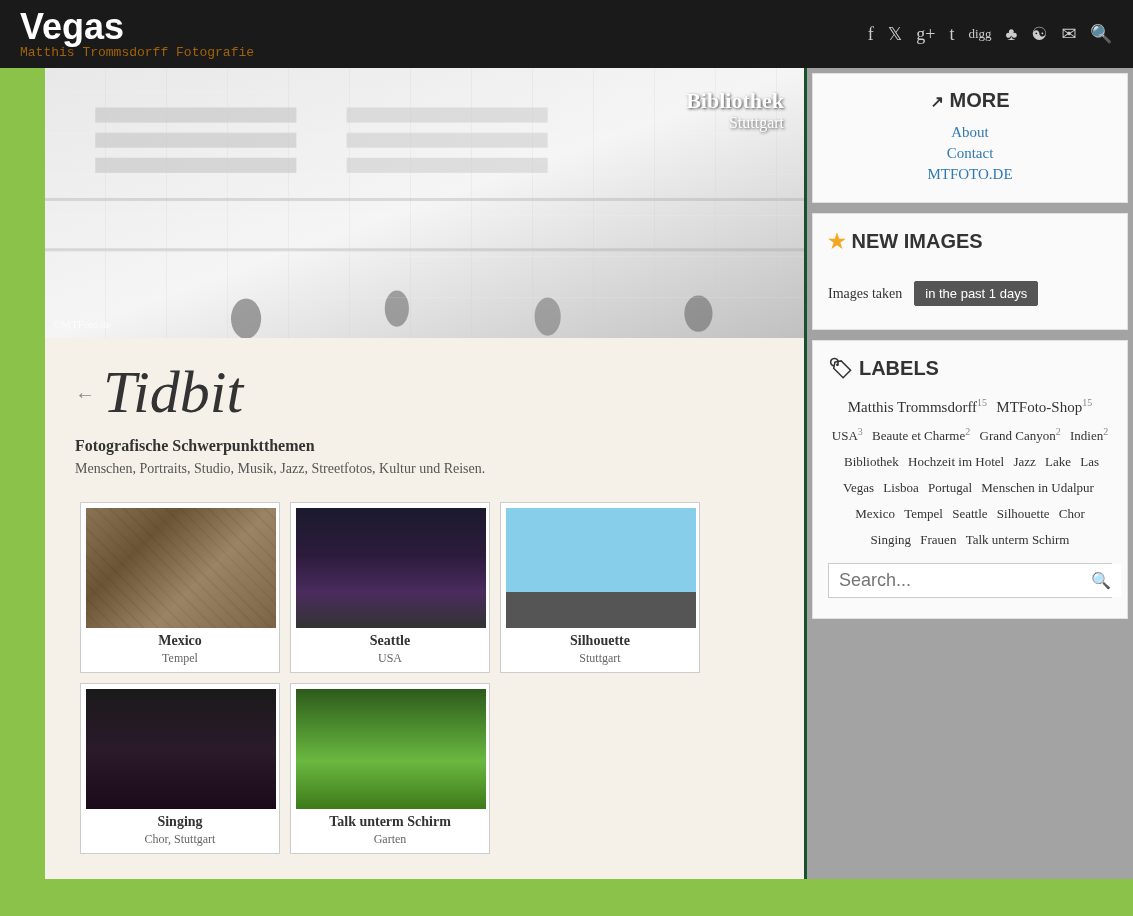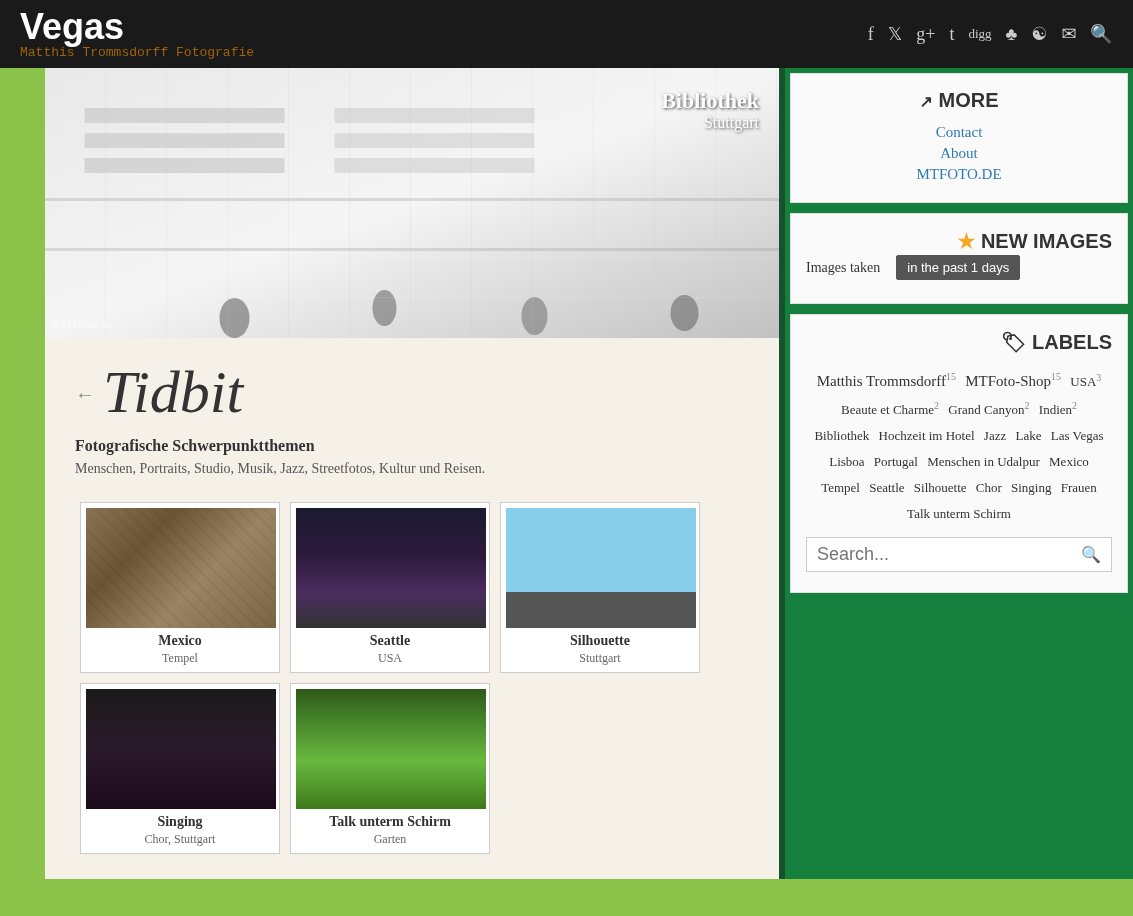--- a/index.html
+++ b/index.html
@@ -206,25 +206,25 @@
     }
     .card-subtitle {
       font-size: 12px;
       text-align: center;
       color: #666;
       margin-bottom: 6px;
     }
 
     
     .sidebar {
-      width: 354px;
-      background-color: #15803d;
+      width: 329px;
+      background-color: #a3a3a3;
       display: flex;
       flex-direction: column;
-      border-left: 6px solid #14532d;
+      border-left: 3px solid #14532d;
     }
 
     
     .sidebar-section {
       background-color: #fafafa;
       border: 1px solid #e0e0e0;
       margin: 5px;
       padding: 15px;
     }
 
@@ -251,62 +251,63 @@
     .new-images-section {
       background-color: #fafafa;
       border: 1px solid #e0e0e0;
       margin: 5px;
       padding: 15px;
     }
     .new-images-title {
       font-size: 20px;
       font-weight: bold;
       color: #333;
-      text-align: right;
-      margin-bottom: 2px;
+      text-align: left;
+      margin-bottom: 28px;
       font-family: Arial, sans-serif;
     }
     .new-images-row {
       display: flex;
       align-items: center;
-      gap: 16px;
+      gap: 0;
       margin-bottom: 8px;
       flex-wrap: wrap;
     }
     .images-taken-label {
       font-size: 14px;
       color: #333;
     }
     .time-btn {
       border: 1px solid #aaa;
       background: white;
       padding: 4px 10px;
       font-size: 13px;
       cursor: pointer;
       border-radius: 2px;
       color: #333;
     }
     .time-btn.active {
       background: #555;
       color: white;
       border-color: #555;
+      margin-left: 12px;
     }
 
     
     .labels-section {
       background-color: #fafafa;
       border: 1px solid #e0e0e0;
       margin: 5px;
       padding: 15px;
     }
     .labels-title {
       font-size: 20px;
       font-weight: bold;
       color: #333;
-      text-align: right;
+      text-align: left;
       margin-bottom: 12px;
       font-family: Arial, sans-serif;
     }
     .labels-content {
       font-size: 13px;
       color: #555;
       text-align: center;
       line-height: 2;
     }
     .label-tag {
@@ -467,22 +468,22 @@
 
   <div class="sidebar">
 
     <div class="sidebar-section">
       <div class="sidebar-section-title">
         <span style="font-size:16px">↗</span>
         <span>MORE</span>
       </div>
       <div>
 
-      <a href="#" class="sidebar-link">Contact</a>
-          <a href="#" class="sidebar-link">About</a>
+      <a href="#" class="sidebar-link">About</a>
+          <a href="#" class="sidebar-link">Contact</a>
           <a href="#" class="sidebar-link">MTFOTO.DE</a>
         </div>
     </div>
 
     <div class="new-images-section">
       <div class="new-images-title">
         <span class="icon-star">★</span>
         <span>NEW IMAGES</span>
       </div>
       <div class="new-images-row">

